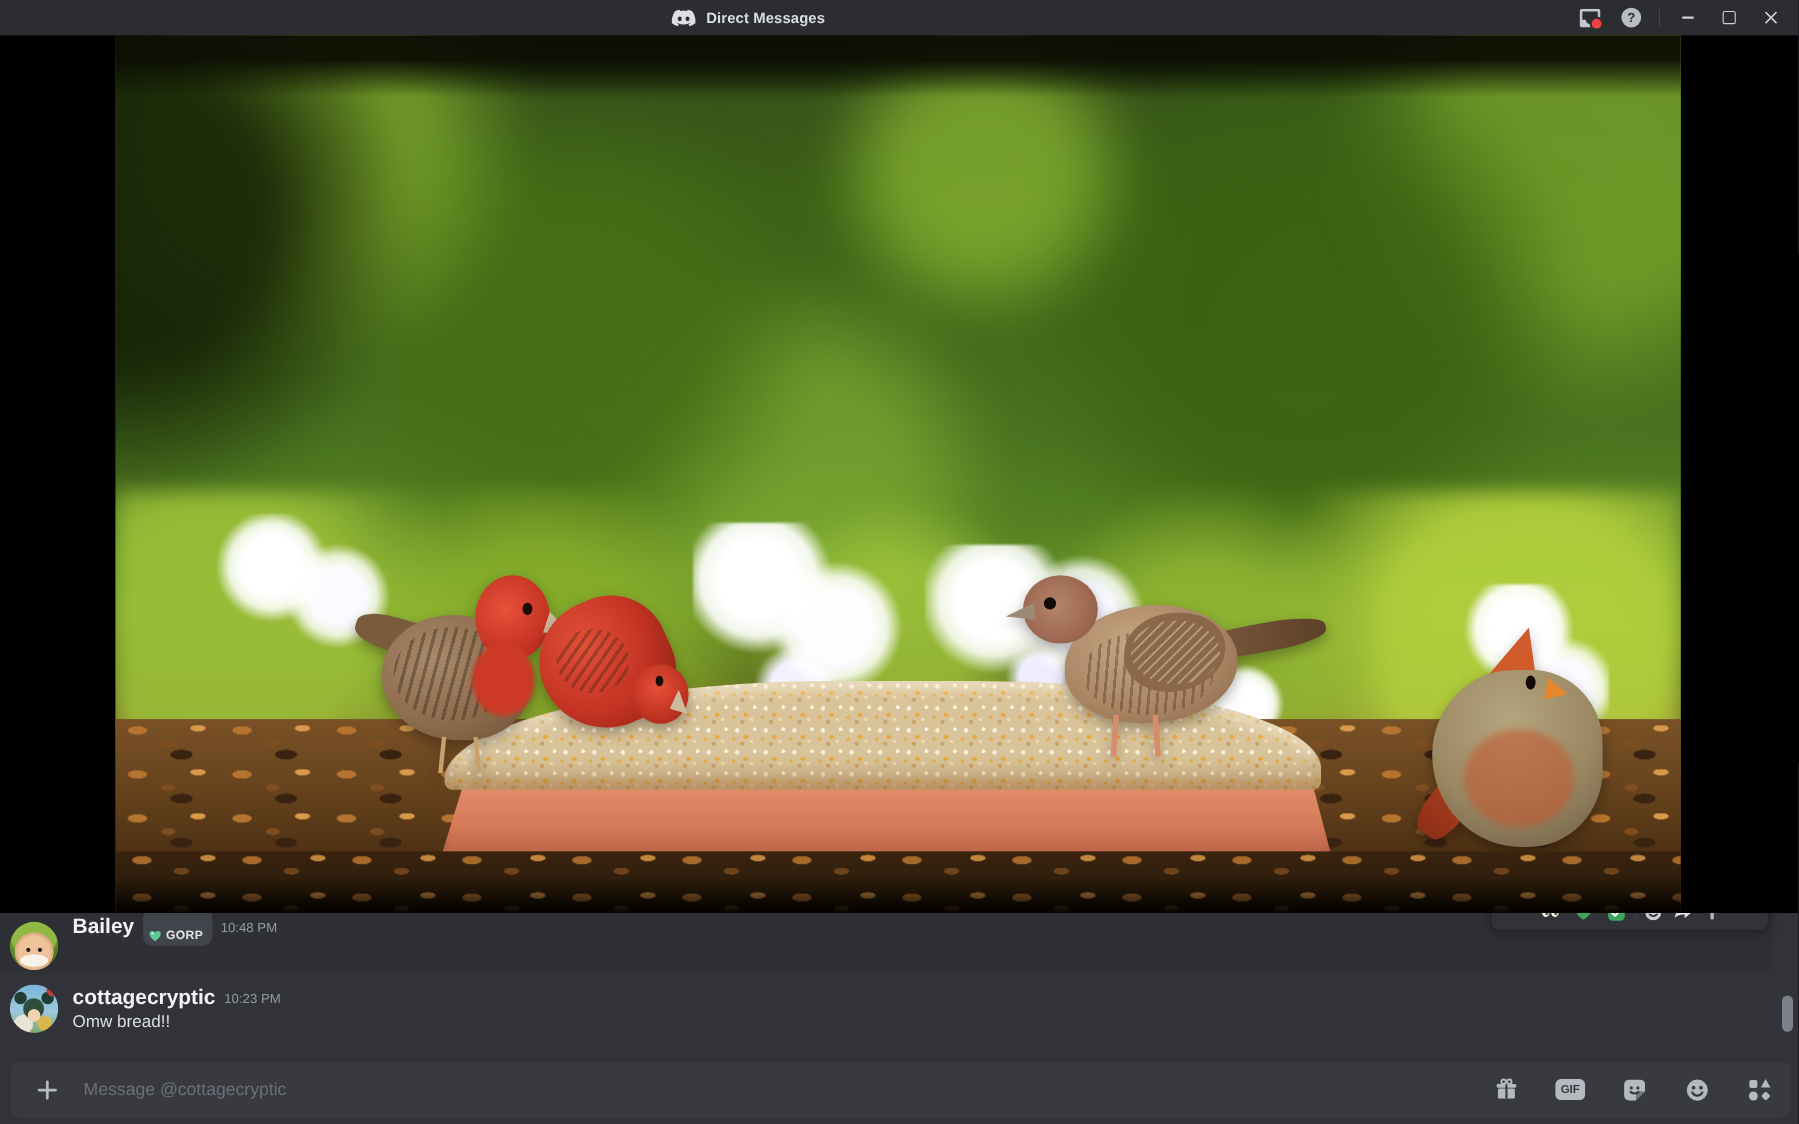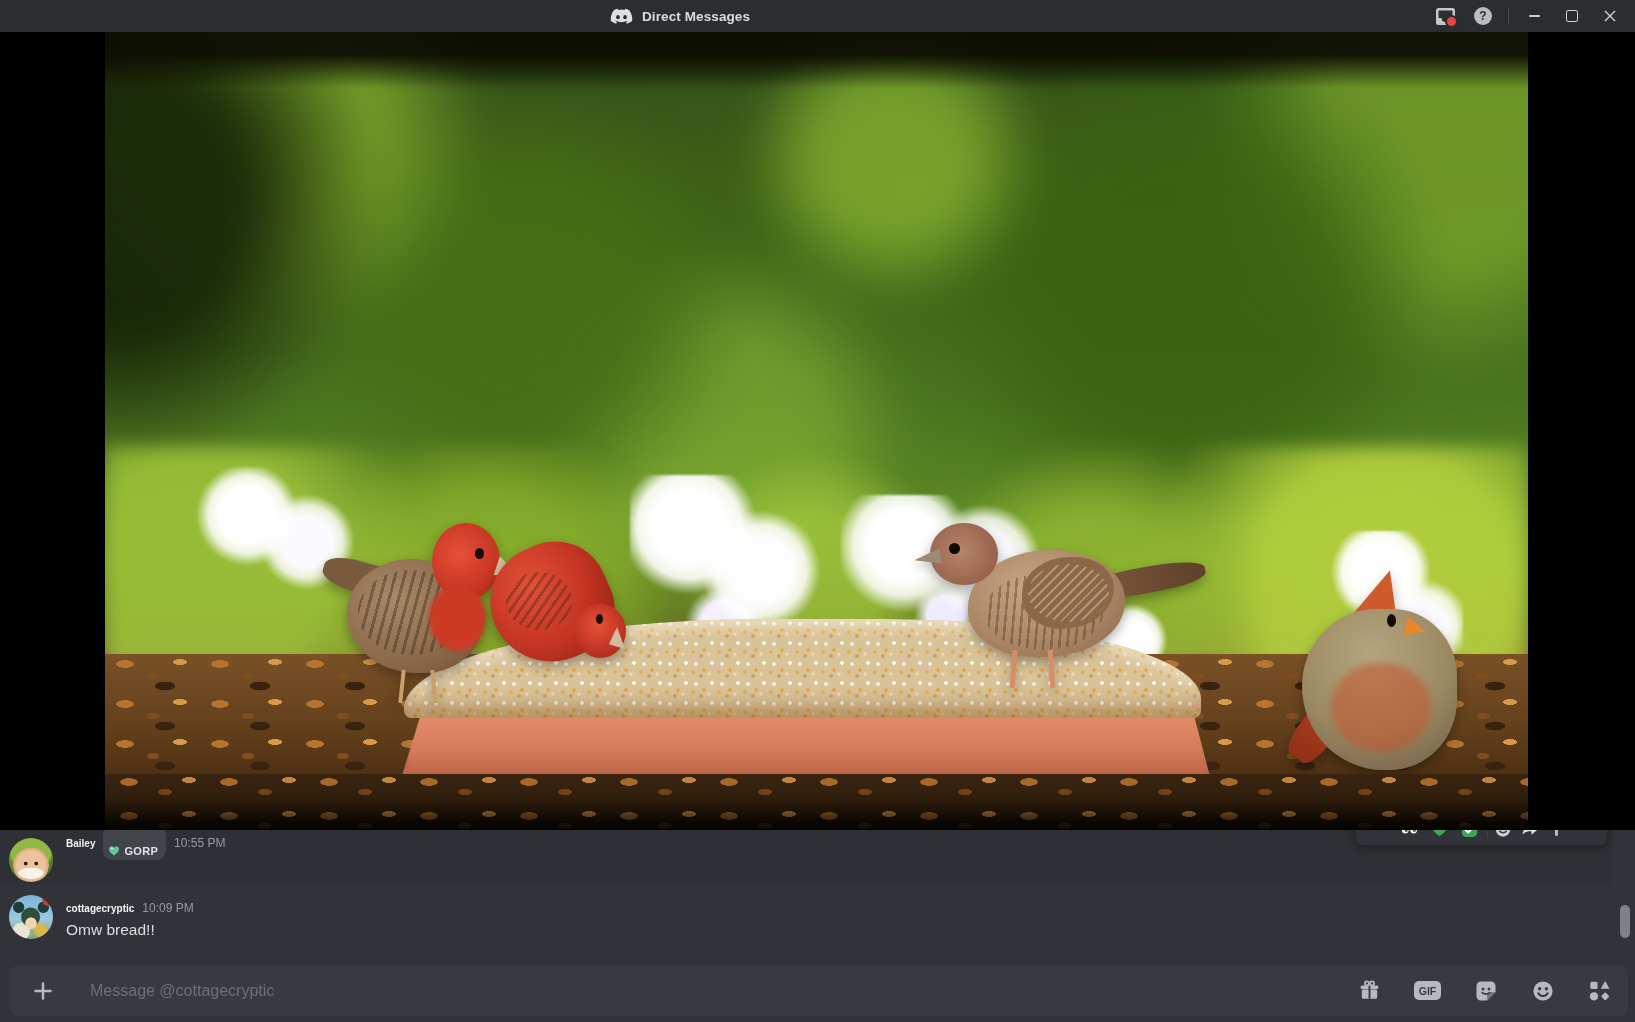--- a/index.html
+++ b/index.html
@@ -48,42 +48,42 @@
     background:
       radial-gradient(circle at 88% 12%, #c04038 0 9%, rgba(0,0,0,0) 11%),
       radial-gradient(circle at 50% 64%, #f2d4ae 0 15%, rgba(0,0,0,0) 17%),
       radial-gradient(circle at 22% 28%, #1f3d33 0 11%, rgba(0,0,0,0) 13%),
       radial-gradient(circle at 78% 28%, #1f3d33 0 11%, rgba(0,0,0,0) 13%),
       radial-gradient(circle at 49% 50%, #2e4d3b 0 28%, rgba(0,0,0,0) 32%),
       radial-gradient(circle at 28% 82%, #e8e4d8 0 17%, rgba(0,0,0,0) 19%),
       radial-gradient(circle at 72% 80%, #d8b84a 0 13%, rgba(0,0,0,0) 15%),
       linear-gradient(180deg,#7ab4d8 0%,#9cc8e0 55%,#86a86a 100%);}
   .name-row{position:absolute;left:66px;display:flex;align-items:center;gap:8px;height:20px;}
-  .uname{font-size:10px;font-weight:700;color:#f2f3f5;cursor:pointer;}
+  .uname{font-size:19px;font-weight:700;color:#f2f3f5;cursor:pointer;}
   .badge{display:inline-flex;align-items:center;gap:4px;background:#41444b;border-radius:9px;
          height:18px;padding:16px 8px 0 5px;}
   .badge-label{font-size:11px;font-weight:700;color:#e3e5e8;letter-spacing:.3px;}
   .timestamp{font-size:12px;color:#949ba4;}
   .msg-text{position:absolute;left:66px;font-size:15.5px;color:#dbdee1;line-height:20px;}
 
   
   .msg-toolbar{position:absolute;left:1355px;top:812px;width:253px;height:34px;z-index:20;
     background:#313338;border:1px solid #26282c;border-radius:8px;
     box-shadow:0 2px 10px rgba(0,0,0,.35);display:flex;align-items:center;padding:0 0 0 38px;
     box-sizing:border-box;}
   .mtb-btn{width:30px;height:30px;display:flex;align-items:center;justify-content:center;cursor:pointer;}
   .mtb-btn.small{width:26px;}
   .mtb-divider{width:1px;height:18px;background:#3f4147;margin:0 3px;}
   .more-bar{width:3px;height:13px;border-radius:2px;background:#b5bac1;}
 
   
   .composer{position:absolute;left:10px;top:965px;width:1618px;height:51px;background:#383a40;
     border-radius:9px;display:flex;align-items:center;z-index:10;box-sizing:border-box;}
   .plus-btn{width:46px;padding-left:10px;display:flex;align-items:center;justify-content:center;cursor:pointer;}
-  .chat-input{flex:1;margin-left:22px;background:transparent;border:none;outline:none;
+  .chat-input{flex:1;margin-left:8px;background:transparent;border:none;outline:none;
     font-family:"Liberation Sans",sans-serif;font-size:16px;color:#e5e5e5;}
   .chat-input::placeholder{color:#6d6f78;}
   .comp-icons{display:flex;align-items:center;gap:32px;padding-right:16px;}
   .cicon{width:25px;height:25px;display:flex;align-items:center;justify-content:center;cursor:pointer;}
   .gif-chip{background:#b5bac1;border-radius:5px;width:27px;height:19px;display:flex;
     align-items:center;justify-content:center;font-size:10.5px;font-weight:800;color:#383a40;cursor:pointer;}
 
   
   .scroll-thumb{position:absolute;left:1620px;top:905px;width:10px;height:33px;background:#7d818a;
     border-radius:5px;z-index:35;cursor:pointer;}
@@ -100,27 +100,27 @@
     <div class="avatar av-bailey"></div>
     <div class="name-row" style="top:833px;">
       <span class="uname">Bailey</span>
       <span class="badge">
         <svg width="12" height="12" viewBox="0 0 12 12">
           <path d="M6 10.6 C2.6 8.2 1 6.1 1 4.3 A2.6 2.6 0 0 1 6 3 A2.6 2.6 0 0 1 11 4.3 C11 6.1 9.4 8.2 6 10.6 Z" fill="#63c79c"></path>
           <ellipse cx="4" cy="3.6" rx="1.4" ry="1" fill="#b9ecd4"></ellipse>
         </svg>
         <span class="badge-label">GORP</span>
       </span>
-      <span class="timestamp">10:55 PM</span>
+      <span class="timestamp">10:48 PM</span>
     </div>
 
     <div class="avatar av-cottage"></div>
     <div class="name-row" style="top:898px;">
       <span class="uname">cottagecryptic</span>
-      <span class="timestamp">10:09 PM</span>
+      <span class="timestamp">10:23 PM</span>
     </div>
     <div class="msg-text" style="top:920px;">Omw bread!!</div>
   </div>
 
   <div class="msg-toolbar">
     <div class="mtb-btn">
       <svg width="20" height="20" viewBox="0 0 20 20">
         <ellipse cx="6.3" cy="10" rx="3.5" ry="4.6" fill="#ffffff"></ellipse>
         <ellipse cx="14.6" cy="10" rx="3.5" ry="4.6" fill="#ffffff"></ellipse>
         <circle cx="7.2" cy="11.6" r="1.5" fill="#6b5b3e"></circle>

